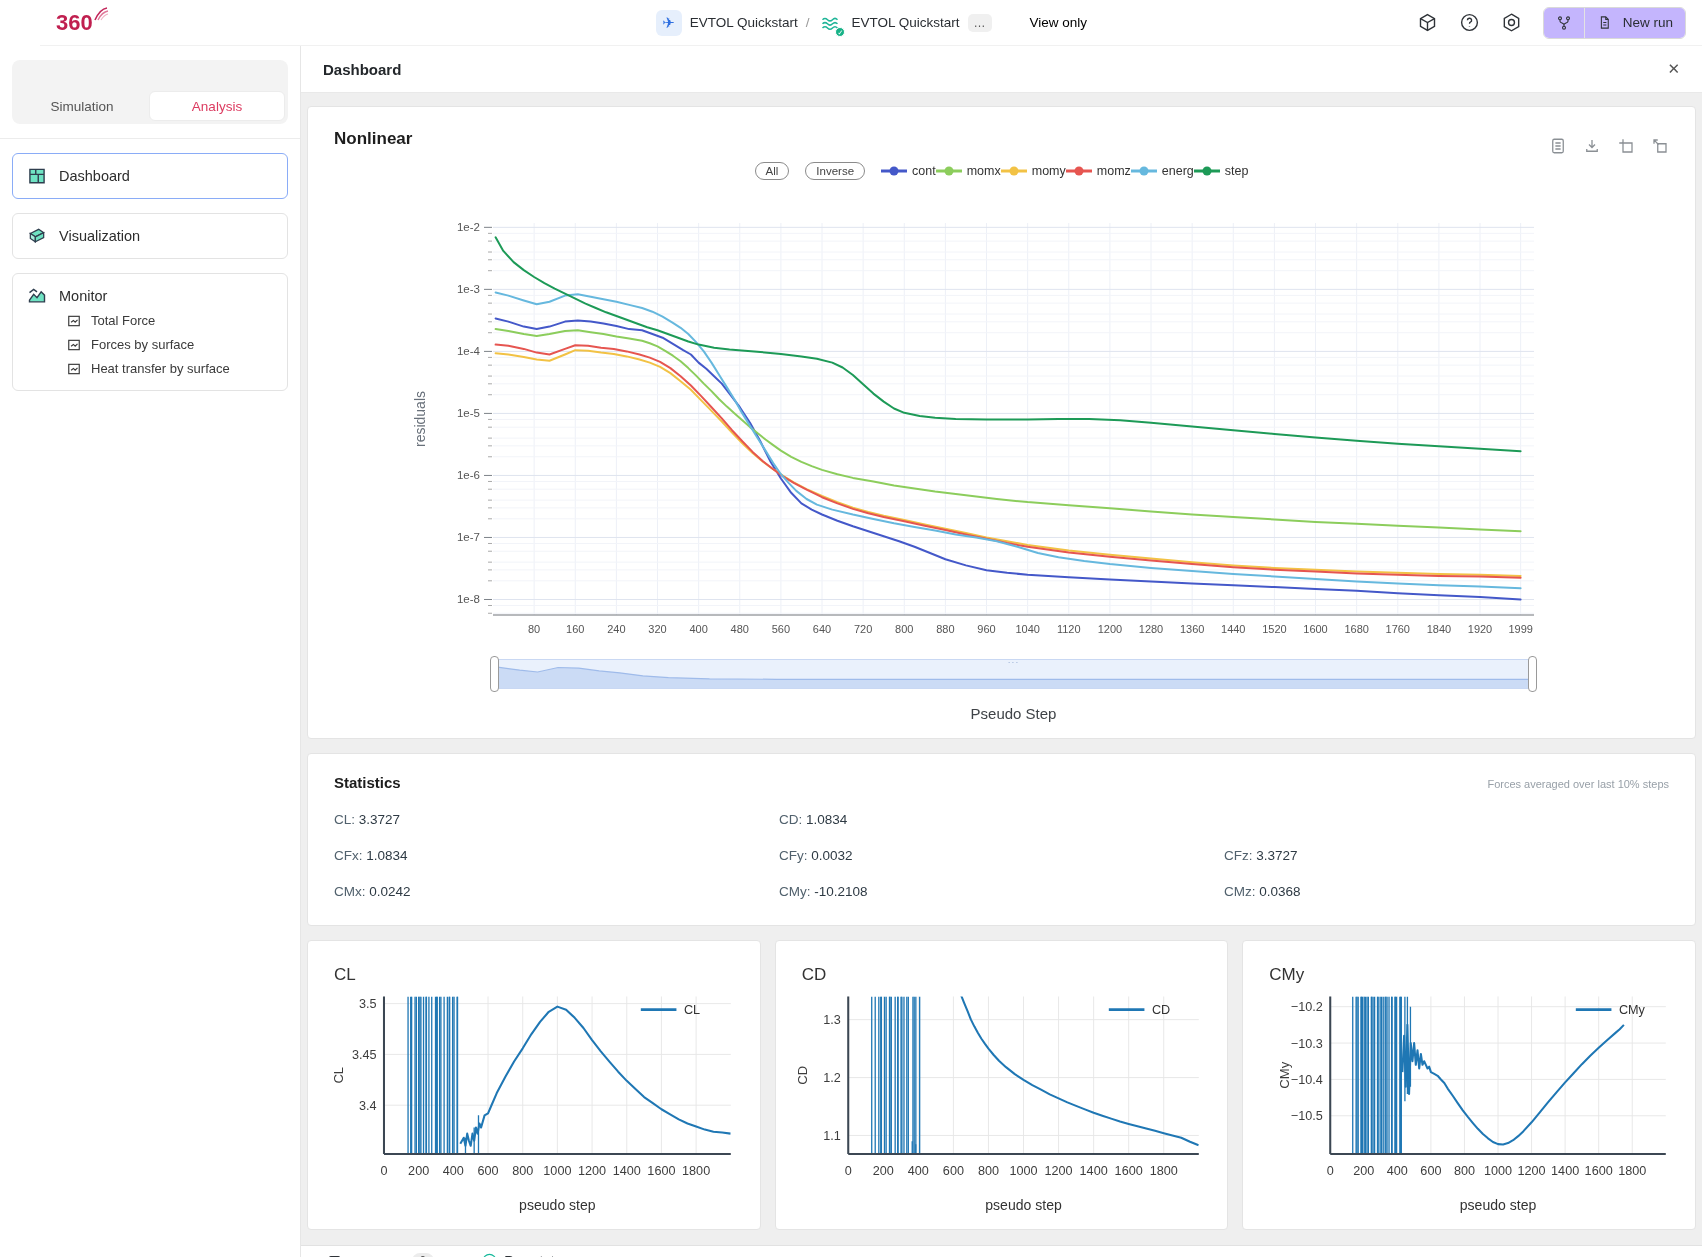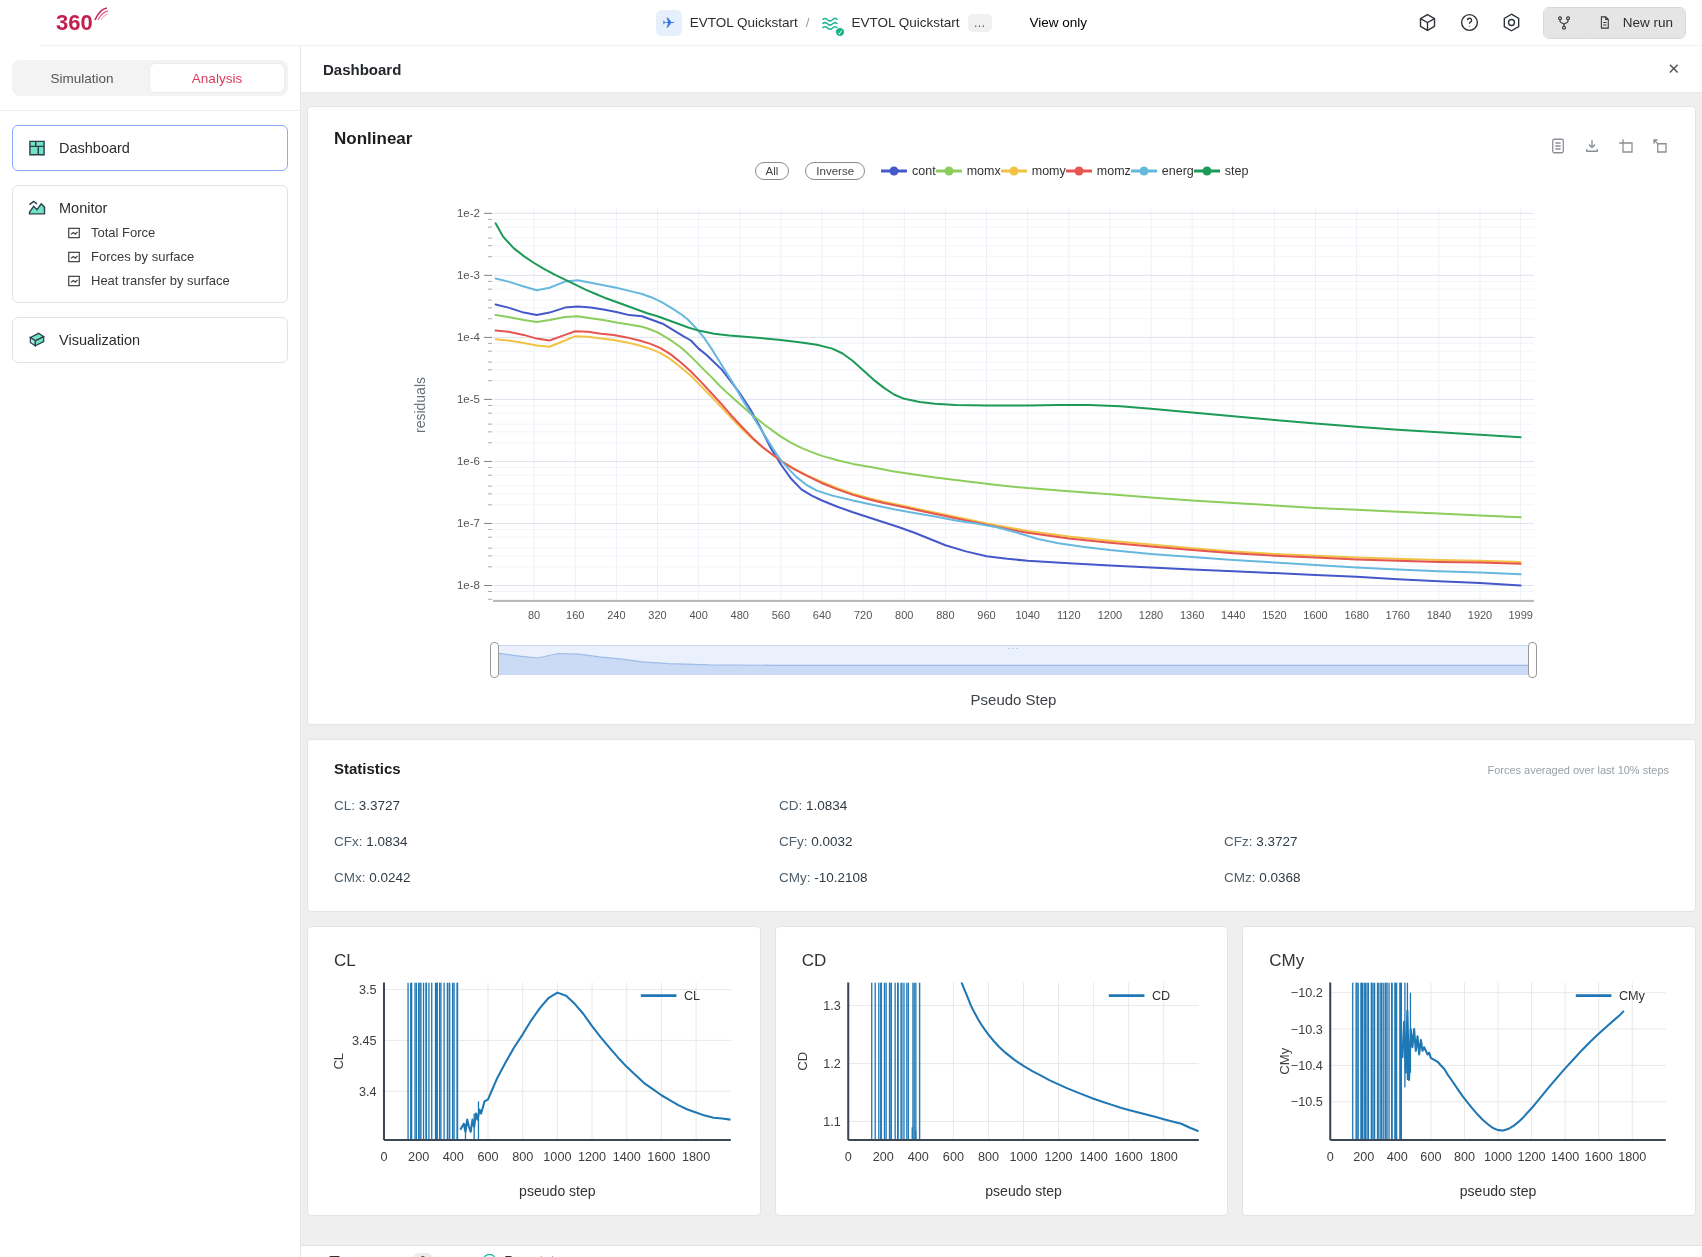--- a/index.html
+++ b/index.html
@@ -18,44 +18,44 @@
   .check-badge { position:absolute; right:-2px; bottom:-1px; width:10px; height:10px; background:#17b287;
     border-radius:50%; color:#fff; font-size:7px; line-height:10px; text-align:center; border:1px solid #fff;}
   .crumb-sep { color:#999; }
   .more-btn { background:#f0f0f0; border:none; border-radius:5px; width:24px; height:18px; color:#555;
     font-size:12px; line-height:10px; cursor:pointer;}
   .view-only { color:#000000; font-size:13.5px; }
   .tb-right { display:flex; align-items:center; gap:20px; }
   .tb-icon { width:22px; height:22px; display:inline-flex; align-items:center; justify-content:center; cursor:pointer;}
   .btn-group { display:flex; border:1px solid #d9d9d9; border-radius:6px; overflow:hidden; background:#fff;}
   .btn-group .seg-btn { padding:7px 12px; display:flex; align-items:center; gap:11px; font-size:13.5px;
-    color:#2a2e33; background:#e5e5e5; border:none; cursor:pointer;}
+    color:#2a2e33; background:#c4b5fd; border:none; cursor:pointer;}
   .btn-group .seg-btn + .seg-btn { border-left:1px solid #e3e3e3; }
   .body { display:flex; height:1211px; }
   .sidebar { width:301px; background:#fff; border-right:1px solid #e6e6e6; padding:14px 12px 0;}
   .seg { display:flex; background:#f3f3f3; border-radius:8px; padding:3px; }
   .seg .tab { flex:1; height:30px; border:none; border-radius:6px; background:transparent;
-    font-size:13.5px; color:#555; cursor:pointer; font-family:inherit;}
+    font-size:13.5px; color:#555; cursor:pointer; font-family:inherit;margin-top:28px;}
   .seg .tab.active { background:#fff; color:#dc3b60; border:1px solid #ececec; }
   .side-divider { border:none; border-top:1px solid #ececec; margin:14px -12px; }
   .navcard { border:1px solid #e3e3e3; border-radius:6px; padding:12px 14px; margin-bottom:14px;
     background:#fff; cursor:pointer;}
   .navcard.active { border-color:#8aacf7; }
   .navrow { display:flex; align-items:center; gap:12px; font-size:14.5px; color:#2d2d2d;}
   .subitem { display:flex; align-items:center; gap:10px; padding:7px 0 2px 40px; font-size:13px; color:#3a3a3a; cursor:pointer;}
   .main { flex:1; display:flex; flex-direction:column; background:#efefef; position:relative; overflow:hidden;}
   .content-header { height:47px; background:#fff; display:flex; align-items:center; padding:0 22px;
     border-bottom:1px solid #e9e9e9;}
   .content-header .title { font-size:15px; font-weight:bold; color:#23272b;}
   .close-x { margin-left:auto; background:none; border:none; font-size:15px; color:#555; cursor:pointer;}
   .scroll { flex:1; padding:13px 6px; overflow:hidden; }
   .card { background:#fff; border:1px solid #e4e4e4; border-radius:4px; }
   .nonlinear { padding:20px 0 12px; margin-bottom:14px; position:relative;}
   .nl-title { font-size:17px; font-weight:bold; color:#1d1d1d; margin:2px 0 10px 26px;}
-  .legend-row { display:flex; justify-content:center; align-items:center; gap:16px; height:24px; margin-bottom:2px;}
+  .legend-row { display:flex; justify-content:center; align-items:center; gap:16px; height:24px; margin-bottom:16px;}
   .pill { border:1px solid #8b8b8b; border-radius:11px; padding:2px 10px; font-size:11.5px; color:#444;
     background:#fff; cursor:pointer; font-family:inherit;}
   .lg-item { display:inline-flex; align-items:center; gap:5px; font-size:12.5px; color:#333; cursor:pointer;}
   .chart-toolbar { position:absolute; right:26px; top:30px; display:flex; gap:16px;}
   .ct-icon { width:18px; height:18px; cursor:pointer; }
   .slider-wrap { position:relative; margin:10px 0 0 185px; width:1041px; height:30px; background:#eaf1fc;
     border:1px solid #c9d8f3; border-radius:2px;}
   .slider-wrap svg { position:absolute; left:0; top:0; }
   .handle { position:absolute; top:-4px; width:9px; height:36px; background:#fff; border:1px solid #9a9a9a;
     border-radius:4px; cursor:ew-resize; z-index:2;}
@@ -158,20 +158,30 @@
       <div class="navrow">
         <svg width="20" height="20" viewBox="0 0 24 24">
             <path d="M3.5 4 h17 v16 h-17 Z M3.5 10 h17 M10.5 4 v6 M13.5 10 v10" stroke="#2f3e4e" stroke-width="1.7" fill="#6fe3c3"></path>
           </svg>
         <span>Dashboard</span>
       </div>
     </div>
     <div class="navcard">
       <div class="navrow">
         <svg width="20" height="20" viewBox="0 0 24 24">
+            <path d="M4 9 L14 4 L20 8 L10 13 Z" fill="#6fe3c3" stroke="#2f3e4e" stroke-width="1.5"></path>
+            <path d="M4 9 V15 L10 19 V13 Z" fill="#a9efdd" stroke="#2f3e4e" stroke-width="1.5"></path>
+            <path d="M10 13 L20 8 V14 L10 19 Z" fill="#6fe3c3" stroke="#2f3e4e" stroke-width="1.5"></path>
+          </svg>
+        <span>Visualization</span>
+      </div>
+    </div>
+    <div class="navcard">
+      <div class="navrow">
+        <svg width="20" height="20" viewBox="0 0 24 24">
             <path d="M3 17 L8 10 L12 14 L17 7 L21 11 V19 H3 Z" fill="#6fe3c3" stroke="#2f3e4e" stroke-width="1.7"></path>
             <path d="M3 8 L8 4 L12 7" stroke="#2f3e4e" stroke-width="1.7" fill="none"></path>
           </svg>
         <span>Monitor</span>
       </div>
       <div class="subitem">
         <svg width="14" height="14" viewBox="0 0 24 24">
             <rect x="3" y="4" width="18" height="16" fill="none" stroke="#3a3a3a" stroke-width="2"></rect>
             <path d="M7 14 l4 -3 l3 3 l4 -4" stroke="#3a3a3a" stroke-width="2" fill="none"></path>
           </svg>
@@ -183,30 +193,20 @@
             <path d="M7 14 l4 -3 l3 3 l4 -4" stroke="#3a3a3a" stroke-width="2" fill="none"></path>
           </svg>
         <span>Forces by surface</span>
       </div>
       <div class="subitem">
         <svg width="14" height="14" viewBox="0 0 24 24">
             <rect x="3" y="4" width="18" height="16" fill="none" stroke="#3a3a3a" stroke-width="2"></rect>
             <path d="M7 14 l4 -3 l3 3 l4 -4" stroke="#3a3a3a" stroke-width="2" fill="none"></path>
           </svg>
         <span>Heat transfer by surface</span>
-      </div>
-    </div>
-    <div class="navcard">
-      <div class="navrow">
-        <svg width="20" height="20" viewBox="0 0 24 24">
-            <path d="M4 9 L14 4 L20 8 L10 13 Z" fill="#6fe3c3" stroke="#2f3e4e" stroke-width="1.5"></path>
-            <path d="M4 9 V15 L10 19 V13 Z" fill="#a9efdd" stroke="#2f3e4e" stroke-width="1.5"></path>
-            <path d="M10 13 L20 8 V14 L10 19 Z" fill="#6fe3c3" stroke="#2f3e4e" stroke-width="1.5"></path>
-          </svg>
-        <span>Visualization</span>
       </div>
     </div>
   </aside>
 
   <main class="main">
     <div class="content-header">
       <span class="title">Dashboard</span>
       <button class="close-x">✕</button>
     </div>
     <div class="scroll">

